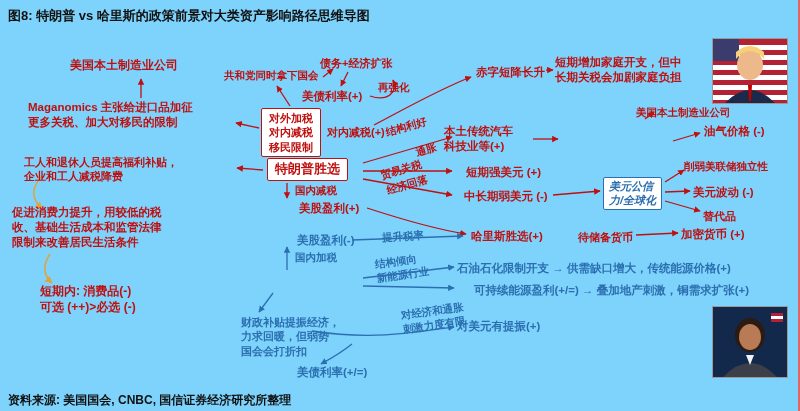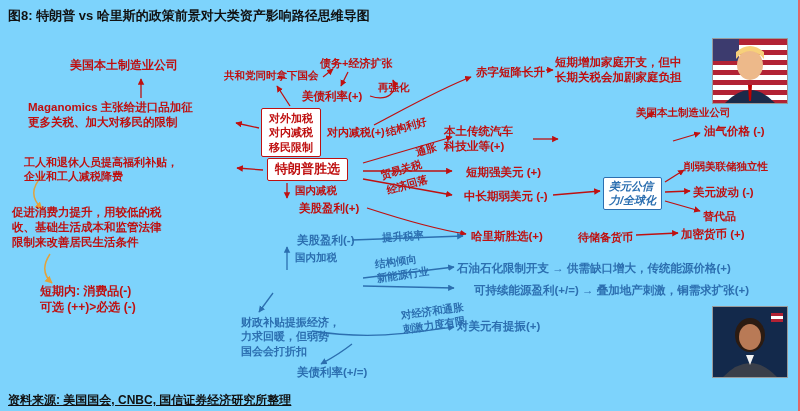--- a/index.html
+++ b/index.html
@@ -5,21 +5,21 @@
   html,body{margin:0;padding:0;background:#fff;}
   .canvas{
     position:relative;width:800px;height:411px;background:#7dd3fc;overflow:hidden;
     font-family:"Liberation Sans","DejaVu Sans",sans-serif;
     border-right:2px solid #e06666;box-sizing:border-box;
   }
   .title{
     position:absolute;left:8px;top:7px;font-size:13px;font-weight:bold;color:#111;
   }
   .source{
-    position:absolute;left:8px;top:392px;font-size:12px;font-weight:bold;color:#111;text-decoration:underline;
+    position:absolute;left:8px;top:392px;font-size:12px;font-weight:bold;color:#111;
   }
   .n{
     position:absolute;line-height:1.3;white-space:pre-line;font-size:11px;font-weight:bold;
   }
   .red{color:#bf1010;}
   .blue{color:#2c6fb0;}
   .box{border:1.5px solid #bf1010;background:#fff;text-align:left;padding:2px 7px;border-radius:2px;}
   .boxb{border-color:#2c6fb0;font-style:italic;}
   .node-box{font-size:13px;}
   .r16{transform:rotate(-16deg);transform-origin:left center;}

